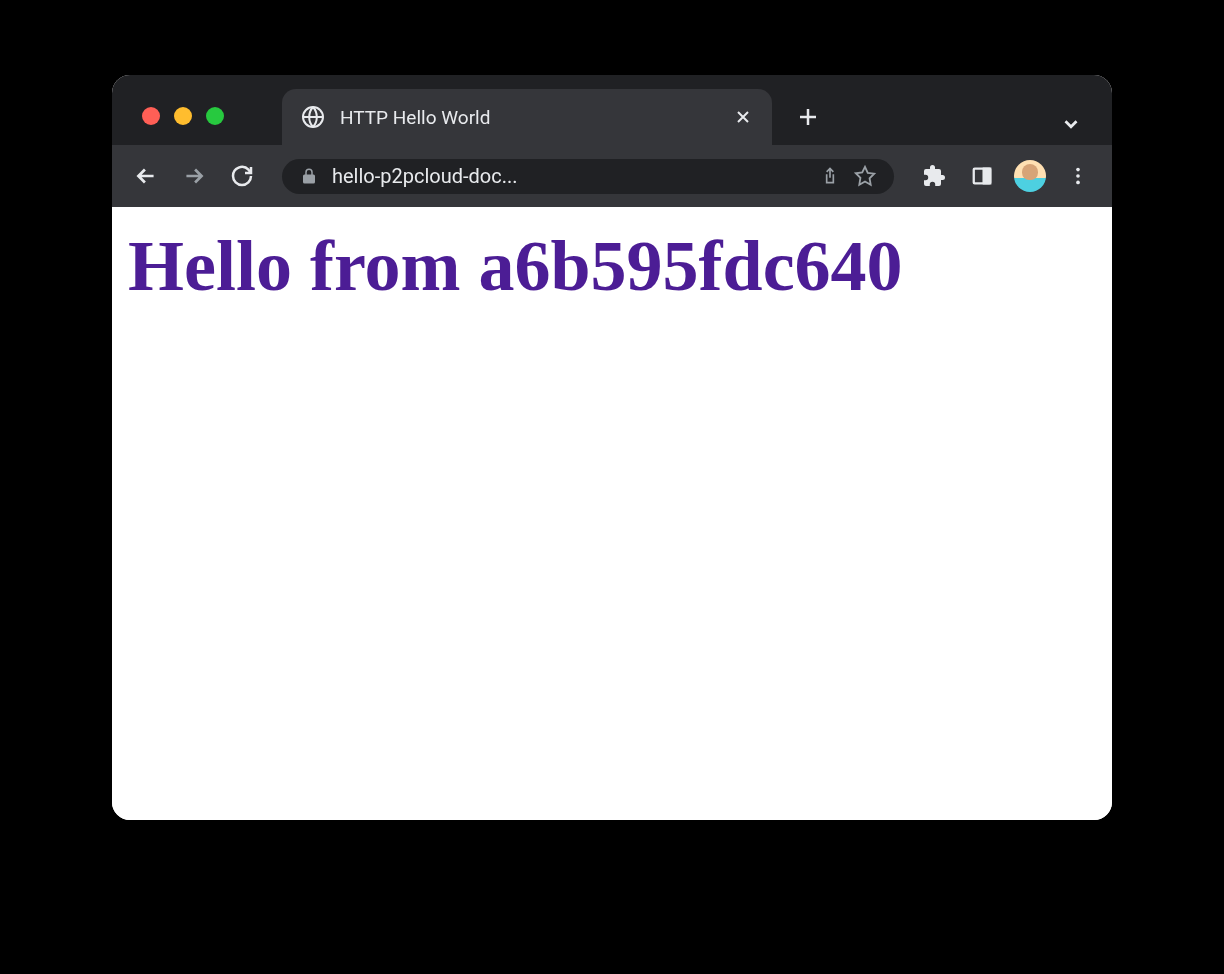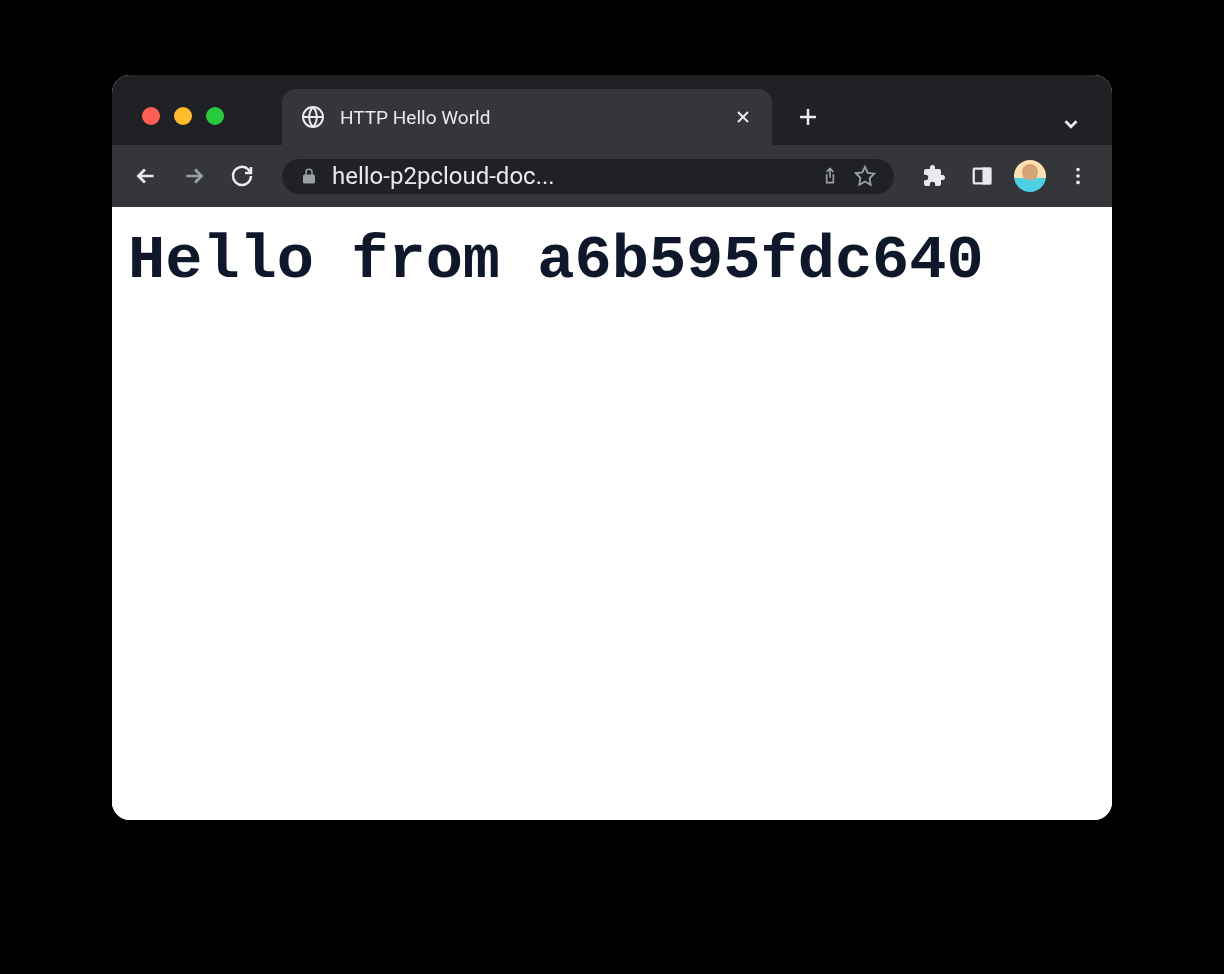--- a/index.html
+++ b/index.html
@@ -130,21 +130,21 @@
     .address-bar {
       flex: 1;
       height: 35px;
       background: #202124;
       border-radius: 22px;
       display: flex;
       align-items: center;
       padding: 0 18px;
       gap: 14px;
       color: #e8eaed;
-      font-size: 24px;
+      font-size: 20px;
       margin: 0 8px;
     }
     .address-text {
       flex: 1;
       white-space: nowrap;
       overflow: hidden;
     }
     .address-icon {
       color: #9aa0a6;
       display: flex;
@@ -168,24 +168,24 @@
       height: 16px;
       background: #d7a477;
       border-radius: 50% 50% 45% 45%;
     }
     .content {
       flex: 1;
       background: #fff;
       padding: 18px 16px;
     }
     .content h1 {
-      font-family: Liberation Mono, monospace;
-      font-size: 62px;
+      font-family: Liberation Serif, serif;
+      font-size: 72px;
       font-weight: bold;
-      color: #0f172a;
+      color: #4c1d95;
     }
   </style>
 </head>
 <body>
 
 <div class="browser-window">
   <div class="titlebar">
     <div class="traffic-lights">
       <div class="traffic-light tl-close"></div>
       <div class="traffic-light tl-min"></div>

